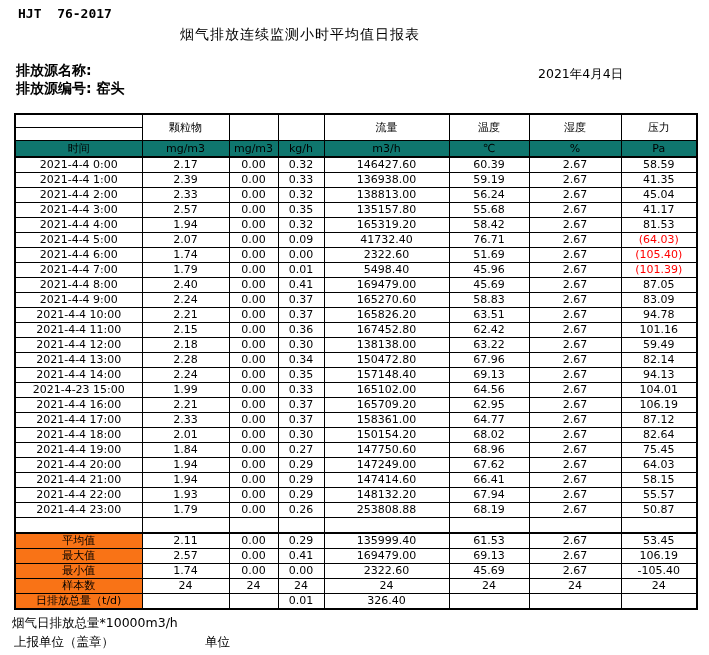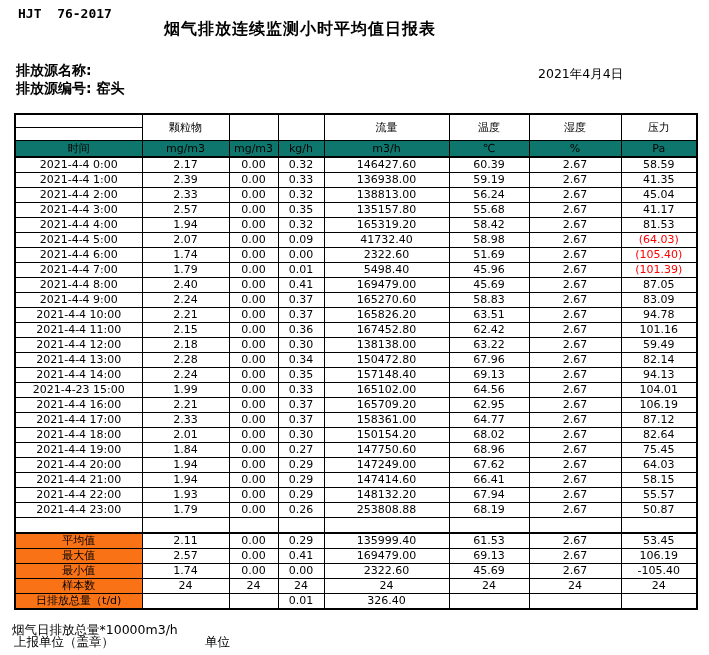--- a/index.html
+++ b/index.html
@@ -1,29 +1,29 @@
 <!DOCTYPE html>
 <html><head>
 <meta charset="utf-8">
 <style>
   html,body{margin:0;padding:0;background:#fff;}
   body{width:709px;height:655px;font-family:"DejaVu Sans",sans-serif;color:#000;position:relative;overflow:hidden;}
   .abs{position:absolute;}
   .std{left:18px;top:6px;font-size:13px;font-weight:bold;white-space:pre;font-family:"DejaVu Sans Mono","DejaVu Sans",monospace;}
-  .title{left:0;top:19px;width:600px;text-align:center;font-size:16px;font-weight:bold;letter-spacing:1px;}
+  .title{left:0;top:26px;width:600px;text-align:center;font-size:14px;font-weight:normal;letter-spacing:1px;}
   .meta{left:16px;top:61px;font-size:14px;font-weight:bold;line-height:18px;}
   .date{left:538px;top:66px;font-size:12.5px;}
   table{position:absolute;left:14px;top:113px;width:682px;border-collapse:collapse;table-layout:fixed;border:2px solid #000;padding-left:16px;}
   td{border:1px solid #000;font-size:11px;text-align:center;padding:0;height:14px;line-height:14px;white-space:nowrap;overflow:hidden;}
   thead td{height:12px;line-height:12px;}
   tr.units td{height:15px;line-height:15px;background:#0f766e;border-bottom-width:2px;}
   td.glabel{background:#f97316;}
   tr.sep td{border-bottom-width:2px;}
   td.neg{color:#ff0000;}
-  .note1{left:12px;top:615px;font-size:12.5px;margin-top:7px;}
+  .note1{left:12px;top:615px;font-size:12.5px;}
   .note2{left:14px;top:634px;font-size:12.5px;}
   .note3{left:205px;top:634px;font-size:12.5px;}
 </style>
 </head>
 <body>
 
 <div class="abs std">HJT  76-2017</div>
 <div class="abs title">烟气排放连续监测小时平均值日报表</div>
 
 <div class="abs meta">
@@ -118,21 +118,21 @@
         <td>58.42</td>
         <td>2.67</td>
         <td>81.53</td>
       </tr>
       <tr>
         <td>2021-4-4 5:00</td>
         <td>2.07</td>
         <td>0.00</td>
         <td>0.09</td>
         <td>41732.40</td>
-        <td>58.98</td>
+        <td>76.71</td>
         <td>2.67</td>
         <td class="neg">(64.03)</td>
       </tr>
       <tr>
         <td>2021-4-4 6:00</td>
         <td>1.74</td>
         <td>0.00</td>
         <td>0.00</td>
         <td>2322.60</td>
         <td>51.69</td>

